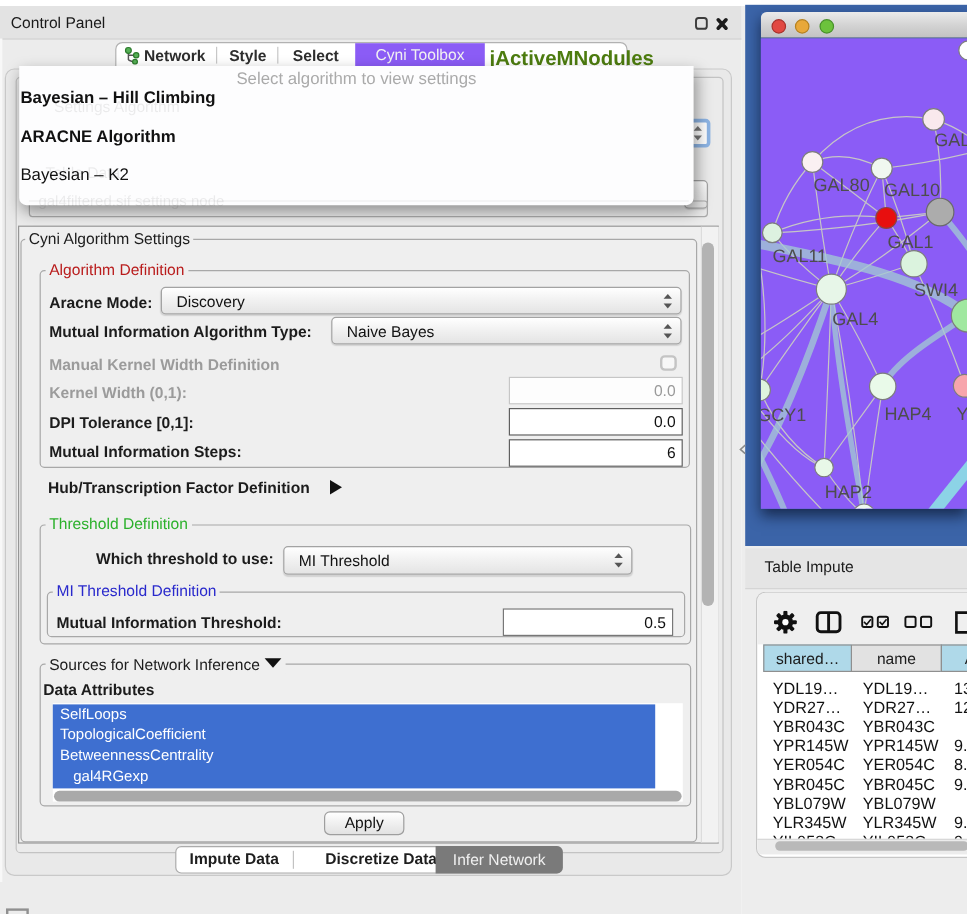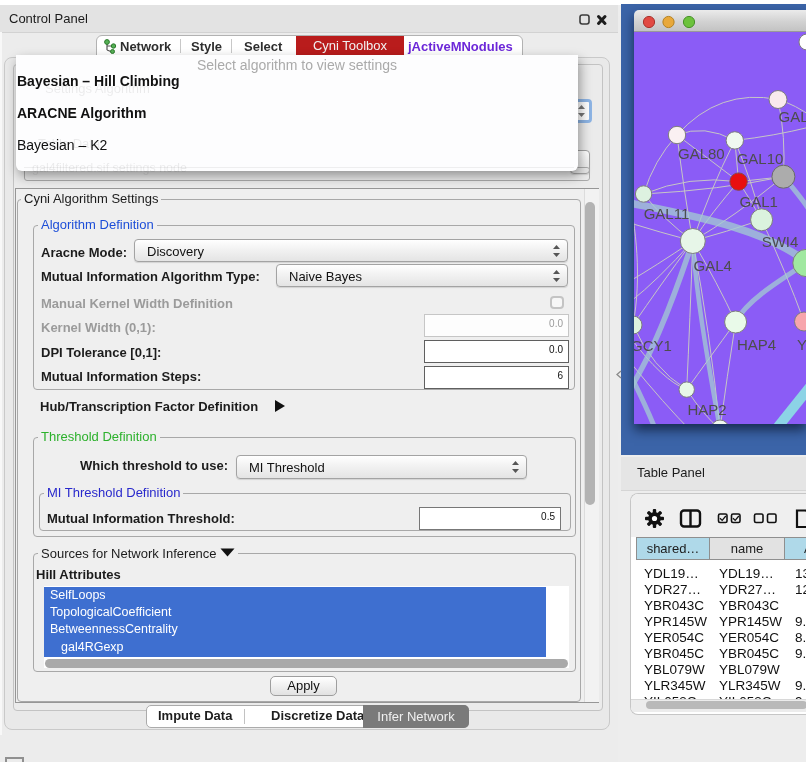--- a/index.html
+++ b/index.html
@@ -3,21 +3,21 @@
 <meta charset="utf-8">
 <style>
 html,body{margin:0;padding:0;}
 body{font-family:"Liberation Sans",sans-serif;-webkit-font-smoothing:antialiased;width:806px;height:762px;position:relative;background:#fff;overflow:hidden;}
 .abs{position:absolute;}
 .lbl{font-weight:bold;font-size:13px;color:#1c1c1c;white-space:nowrap;}
 .glbl{font-weight:bold;font-size:13px;color:#9b9b9b;white-space:nowrap;}
 .combo{position:absolute;border:1px solid #a3a3a3;border-radius:4px;background:linear-gradient(#ffffff,#f2f2f2 45%,#e4e4e4);box-shadow:0 1px 1px rgba(0,0,0,0.12);font-size:13px;color:#111;}
 .combo .ct{position:absolute;left:12px;top:50%;transform:translateY(-50%);white-space:nowrap;}
 .combo .ar{position:absolute;right:6px;top:50%;transform:translateY(-50%);width:9px;height:14px;}
-.field{position:absolute;background:#fff;font-size:10px;color:#111;text-align:right;box-sizing:border-box;padding:3px 5px 0 0;}
+.field{position:absolute;background:#fff;font-size:13px;color:#111;text-align:right;box-sizing:border-box;padding:3px 5px 0 0;}
 .gbox{position:absolute;border:1px solid #a8a8a8;border-radius:4px;}
 .gtitle{position:absolute;top:-8px;font-size:13px;white-space:nowrap;padding:0 3px;line-height:15px;}
 </style>
 </head>
 <body>
 
 <div class="abs" style="left:0;top:0;width:618px;height:762px;background:#ececec;"></div>
 <div class="abs" style="left:0;top:0;width:806px;height:5px;background:#ffffff;"></div>
 <div class="abs" style="left:0;top:5px;width:618px;height:27px;background:#e3e3e3;border-bottom:1px solid #d2d2d2;"></div>
 <div class="abs" style="left:9px;top:11px;font-size:13px;color:#1a1a1a;">Control Panel</div>
@@ -37,22 +37,22 @@
   <path d="M4 4 L4 11 M4 7 L10 7 M4 11 L9 13" stroke="#555" stroke-width="1.2" fill="none"></path>
   <circle cx="4" cy="3" r="2.4" fill="#55b055" stroke="#2c7a2c"></circle>
   <circle cx="10.5" cy="7" r="2.2" fill="#55b055" stroke="#2c7a2c"></circle>
   <circle cx="9.5" cy="12.5" r="2.0" fill="#55b055" stroke="#2c7a2c"></circle>
 </svg>
 <div class="abs" style="left:120px;top:39px;font-size:13px;font-weight:bold;color:#2e2e2e;">Network</div>
 <div class="abs" style="left:180px;top:39px;width:1px;height:14px;background:#c8c8c8;"></div>
 <div class="abs" style="left:191px;top:39px;font-size:13px;font-weight:bold;color:#2e2e2e;">Style</div>
 <div class="abs" style="left:231px;top:39px;width:1px;height:14px;background:#c8c8c8;"></div>
 <div class="abs" style="left:244px;top:39px;font-size:13px;font-weight:bold;color:#2e2e2e;">Select</div>
-<div class="abs" style="left:296px;top:36px;width:108px;height:20px;background:#b91c1c;color:#f2f2f2;font-size:13px;text-align:center;line-height:20px;">Cyni Toolbox</div>
-<div class="abs" style="left:408px;top:39px;font-size:13px;font-weight:bold;color:#6d28d9;">jActiveMNodules</div>
+<div class="abs" style="left:296px;top:36px;width:108px;height:20px;background:#8b5cf6;color:#f2f2f2;font-size:13px;text-align:center;line-height:20px;">Cyni Toolbox</div>
+<div class="abs" style="left:408px;top:39px;font-size:17px;font-weight:bold;color:#4d7c0f;">jActiveMNodules</div>
 
 <div class="abs" style="left:574px;top:99px;width:18px;height:24px;border-radius:4px;border:3px solid #8db4e4;background:#fff;box-sizing:border-box;">
   <svg style="position:absolute;right:3px;top:2px;" width="9" height="14" viewBox="0 0 9 14">
       <path d="M4.5 1 L8 5 L1 5 Z" fill="#777"></path>
       <path d="M4.5 13 L8 9 L1 9 Z" fill="#777"></path>
     </svg>
 </div>
 <div class="combo" style="left:570px;top:150px;width:18px;height:22px;"></div>
 <div class="abs" style="left:24px;top:167px;width:566px;height:14px;border:1px solid #ababab;border-radius:3px;box-sizing:border-box;"></div>
 
@@ -69,21 +69,21 @@
 
 <div class="abs" style="left:15px;top:188px;width:584px;height:515px;background:#efefef;border:1px solid #969696;box-sizing:border-box;"></div>
 
 <div class="abs" style="left:584px;top:189px;width:14px;height:513px;background:#f2f2f2;border-left:1px solid #dcdcdc;"></div>
 <div class="abs" style="left:585px;top:202px;width:10px;height:303px;background:#b3b3b3;border-radius:5px;"></div>
 
 <div class="gbox" style="left:17px;top:199px;width:562px;height:501px;border-radius:4px;"></div>
 <div class="gtitle" style="left:21px;top:191px;color:#1c1c1c;background:#efefef;">Cyni Algorithm Settings</div>
 
 <div class="gbox" style="left:33px;top:225px;width:540px;height:163px;"></div>
-<div class="gtitle" style="left:38px;top:217px;color:#1d4ed8;background:#efefef;">Algorithm Definition</div>
+<div class="gtitle" style="left:38px;top:217px;color:#b91c1c;background:#efefef;">Algorithm Definition</div>
 <div class="lbl abs" style="left:41px;top:245px;">Aracne Mode:</div>
 <div class="combo" style="left:134px;top:239px;width:432px;height:21px;">
   <span class="ct">Discovery</span>
   <svg class="ar" viewBox="0 0 9 14">
       <path d="M4.5 1 L8 5 L1 5 Z" fill="#555"></path>
       <path d="M4.5 13 L8 9 L1 9 Z" fill="#555"></path>
     </svg>
 </div>
 <div class="lbl abs" style="left:41px;top:269px;">Mutual Information Algorithm Type:</div>
 <div class="combo" style="left:276px;top:264px;width:290px;height:21px;">
@@ -119,21 +119,21 @@
 </div>
 <div class="gbox" style="left:39px;top:493px;width:530px;height:36px;"></div>
 <div class="gtitle" style="left:44px;top:485px;color:#2929cc;background:#efefef;">MI Threshold Definition</div>
 <div class="lbl abs" style="left:47px;top:511px;">Mutual Information Threshold:</div>
 <div class="field" style="left:419px;top:507px;width:142px;height:23px;border:1px solid #777;">0.5</div>
 
 <div class="gbox" style="left:33px;top:553px;width:541px;height:117px;"></div>
 <div class="gtitle" style="left:38px;top:546px;color:#1c1c1c;background:#efefef;">Sources for Network Inference <svg width="15" height="9" viewBox="0 0 15 9" style="vertical-align:1px;">
       <path d="M0.5 0.5 L14.5 0.5 L7.5 8.5 Z" fill="#111"></path>
     </svg></div>
-<div class="lbl abs" style="left:36px;top:567px;">Hill Attributes</div>
+<div class="lbl abs" style="left:36px;top:567px;">Data Attributes</div>
 <div class="abs" style="left:44px;top:586px;width:525px;height:82px;background:#ffffff;"></div>
 <div class="abs" style="left:44px;top:587px;width:502px;height:70px;background:#3e6fd0;color:#fff;font-size:12.5px;">
   <div style="position:absolute;left:6px;top:1px;">SelfLoops</div>
   <div style="position:absolute;left:6px;top:18px;">TopologicalCoefficient</div>
   <div style="position:absolute;left:6px;top:35px;">BetweennessCentrality</div>
   <div style="position:absolute;left:6px;top:53px;margin-left:11px;">gal4RGexp</div>
 </div>
 <div class="abs" style="left:45px;top:659px;width:523px;height:9px;background:#a9a9a9;border-radius:4.5px;"></div>
 
 <div class="abs" style="left:270px;top:676px;width:67px;height:20px;background:linear-gradient(#ffffff,#ededed 60%,#e2e2e2);border:1px solid #9e9e9e;border-radius:5px;box-sizing:border-box;text-align:center;font-size:13px;color:#111;line-height:18px;">Apply</div>
@@ -234,21 +234,21 @@
         <text x="-3" y="318.9">GCY1</text>
         <text x="103" y="317.8">HAP4</text>
         <text x="163" y="317.8">Y</text>
         <text x="53.4" y="382.6">HAP2</text>
       </g>
     </svg>
   </div>
 </div>
 
 <div class="abs" style="left:621px;top:457px;width:185px;height:33px;background:#e5e5e5;border-bottom:1px solid #d5d5d5;"></div>
-<div class="abs" style="left:637px;top:465px;font-size:13px;color:#1c1c1c;">Table Panel</div>
+<div class="abs" style="left:637px;top:465px;font-size:13px;color:#1c1c1c;">Table Impute</div>
 <svg class="abs" style="left:615px;top:370px;" width="8" height="9" viewBox="0 0 8 9">
     <path d="M6 1 L2 4.5 L6 8" stroke="#8a8a8a" stroke-width="1.3" fill="none"></path>
   </svg>
 <div class="abs" style="left:630px;top:493px;width:176px;height:222px;background:#ffffff;border:1px solid #c6c6c6;border-radius:8px 0 0 8px;border-right:none;box-sizing:border-box;overflow:hidden;">
   <div style="position:absolute;left:0;top:0;width:176px;height:43px;background:#efefef;"></div>
 
   <svg style="position:absolute;left:14px;top:15px;" width="162" height="20" viewBox="0 0 162 20">
 
     <g transform="translate(9.5,9.5)" fill="#111">
       <g id="t">

